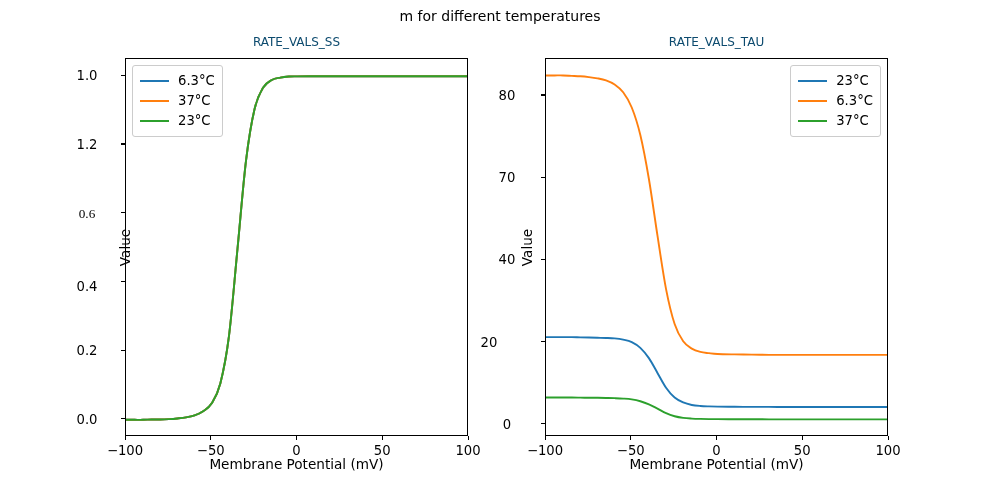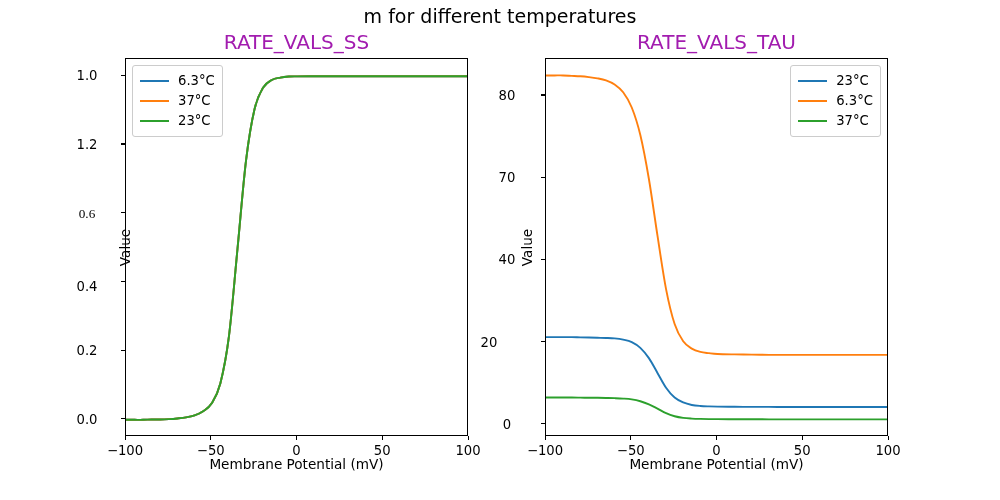--- a/index.html
+++ b/index.html
@@ -21,36 +21,36 @@
     width: 1000px;
     height: 500px;
     background: #ffffff;
   }
   .suptitle {
     position: absolute;
     left: 0;
     top: 6px;
     width: 1000px;
     text-align: center;
-    font-size: 19px;
+    font-size: 14px;
     line-height: 20px;
     color: #000000;
   }
   .axes {
     position: absolute;
   }
   .axes-title {
     position: absolute;
     left: 0;
     width: 100%;
     top: -25px;
     text-align: center;
-    font-size: 20px;
+    font-size: 12px;
     line-height: 18px;
-    color: #a21caf;
+    color: #0c4a6e;
   }
   .frame {
     position: absolute;
     left: 0; top: 0;
     width: 100%; height: 100%;
     border: 1.1px solid #000000;
     box-sizing: border-box;
     background: #ffffff;
     overflow: hidden;
   }

